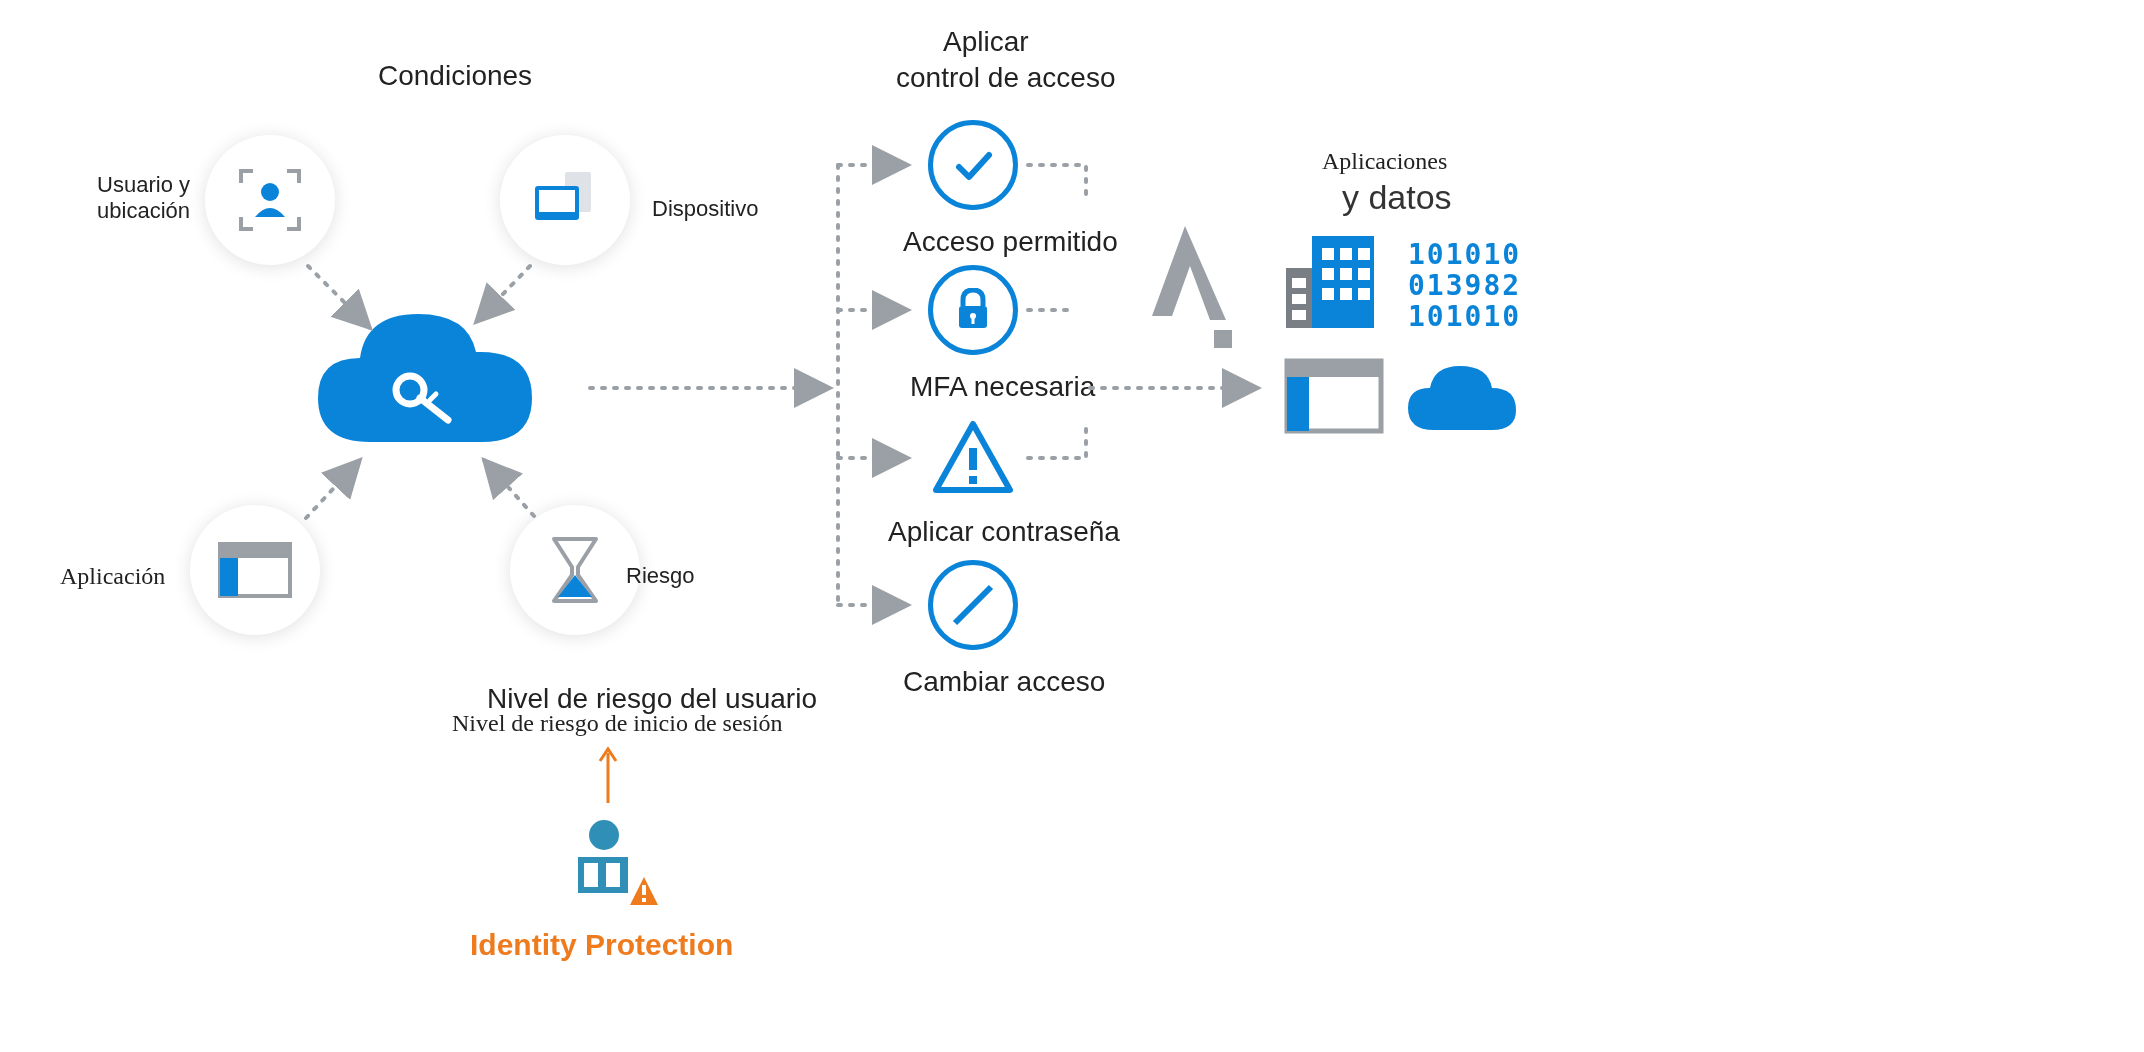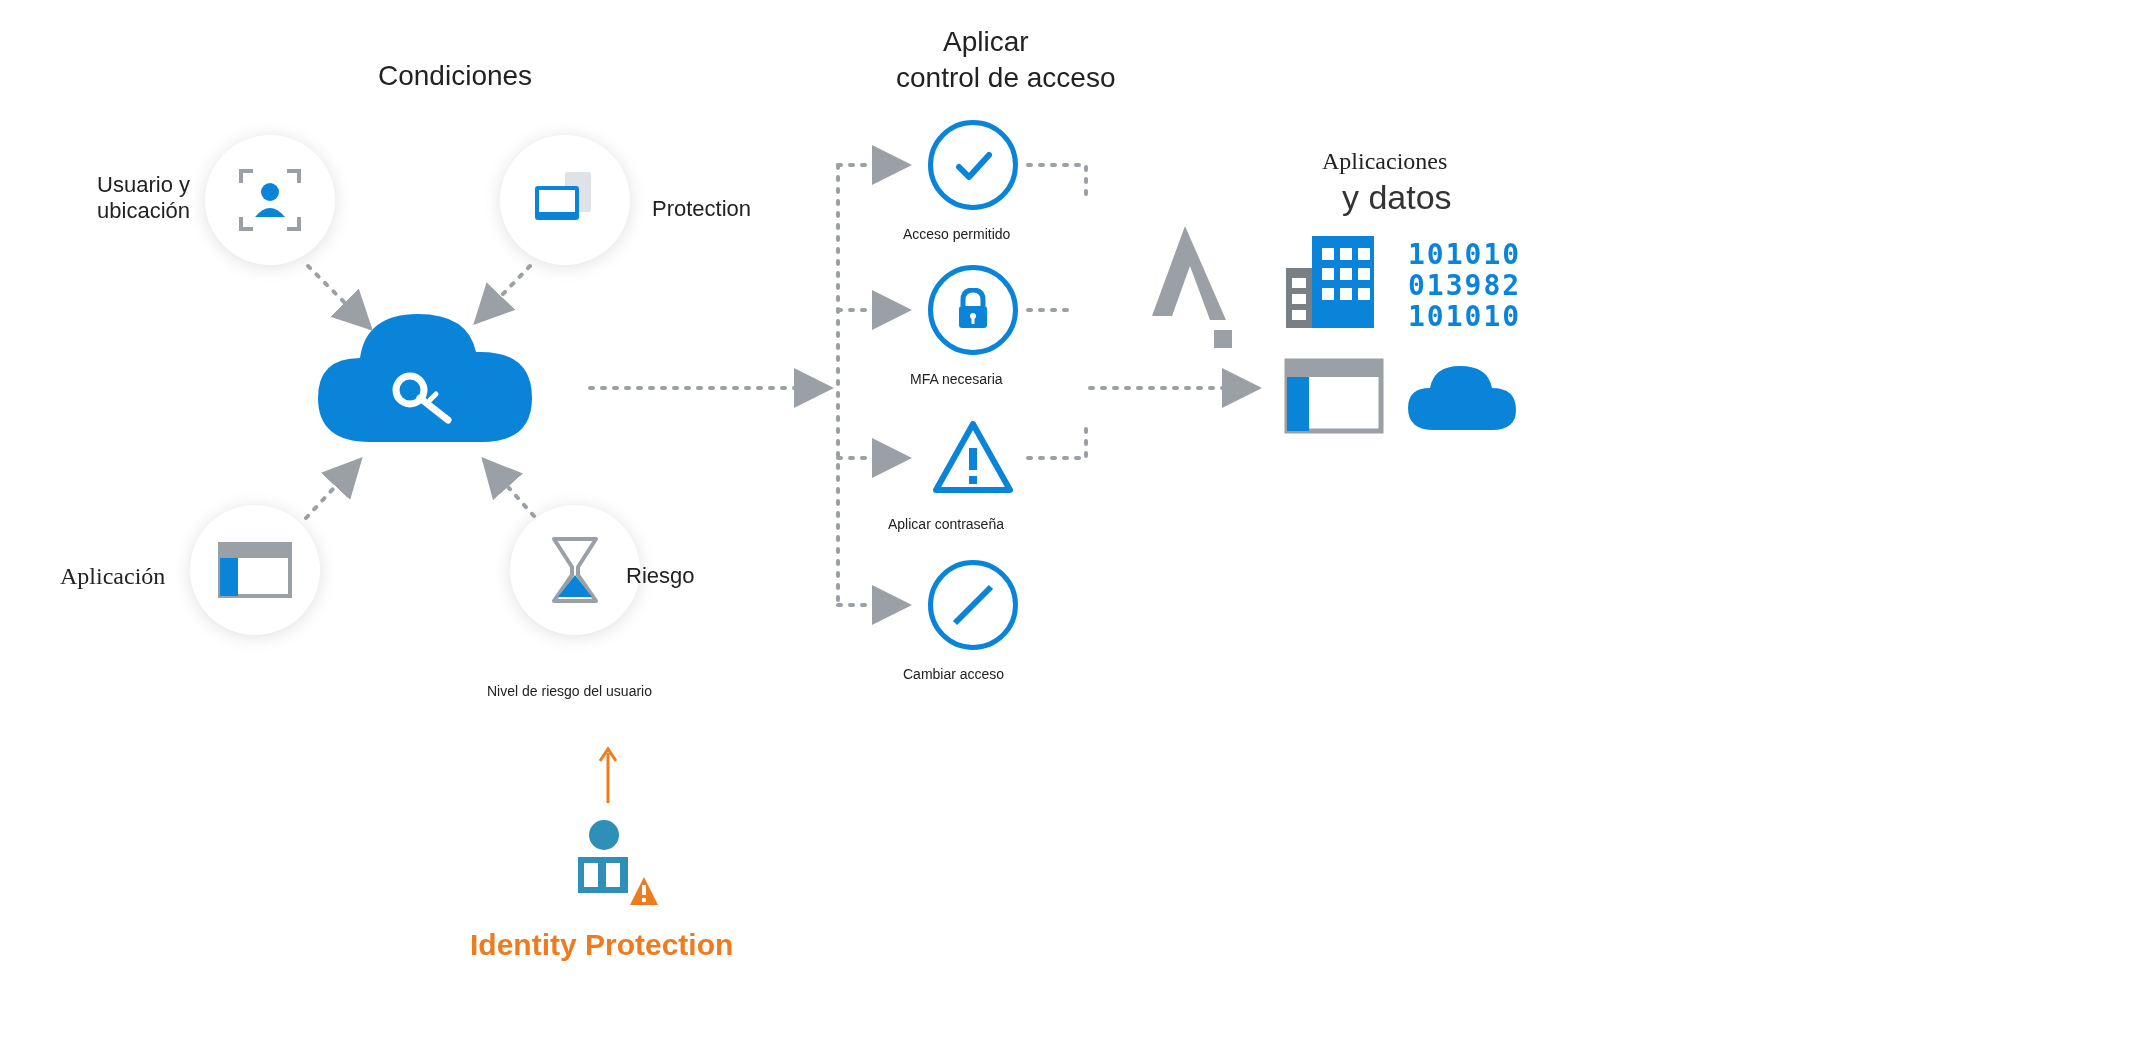--- a/index.html
+++ b/index.html
@@ -1,21 +1,21 @@
 <!DOCTYPE html>
 <html><head>
 <meta charset="utf-8">
 <style>
   html,body{margin:0;padding:0;background:#fff;font-family:"Segoe UI",Arial,sans-serif;color:#333;}
   .stage{position:relative;width:2144px;height:1052px;}
   .lbl{position:absolute;white-space:nowrap;margin-top:8px;}
   .t28{font-size:28px;font-weight:300;color:#222;}
   .t24{font-size:24px;font-weight:300;color:#222;font-family:Liberation Serif, serif;}
   .t22{font-size:22px;font-weight:300;color:#222;}
-  .t20{font-size:14px;font-weight:300;color:#222;}
+  .t20{font-size:28px;font-weight:300;color:#222;}
   .orange{color:#ee7b1d;font-weight:700;font-size:30px;}
   .circle{position:absolute;width:130px;height:130px;border-radius:50%;background:#fff;box-shadow:0 2px 18px rgba(0,0,0,0.12);display:flex;align-items:center;justify-content:center;}
   .ring{position:absolute;width:80px;height:80px;border-radius:50%;border:5px solid #0a84d9;display:flex;align-items:center;justify-content:center;color:#0a84d9;}
   svg{display:block;}
 </style>
 </head>
 <body>
 
 <div class="stage">
 
@@ -40,21 +40,21 @@
   <div class="lbl t22" style="left:90px;top:164px;text-align:right;width:100px;white-space:pre-line;">Usuario y
 ubicación</div>
 
   <div class="circle" style="left:500px;top:135px;">
     <svg width="80" height="60" viewBox="0 0 80 60">
       <rect x="40" y="2" width="26" height="40" rx="2" fill="#dfe3e8"></rect>
       <rect x="10" y="16" width="44" height="34" rx="3" fill="#0a84d9"></rect>
       <rect x="14" y="20" width="36" height="22" fill="#fff"></rect>
     </svg>
   </div>
-  <div class="lbl t22" style="left:652px;top:188px;">Protection</div>
+  <div class="lbl t22" style="left:652px;top:188px;">Dispositivo</div>
 
   <div class="circle" style="left:190px;top:505px;">
     <svg width="78" height="60" viewBox="0 0 78 60">
       <rect x="4" y="4" width="70" height="52" fill="none" stroke="#9aa0a6" stroke-width="4"></rect>
       <rect x="4" y="4" width="70" height="14" fill="#9aa0a6"></rect>
       <rect x="4" y="18" width="18" height="38" fill="#0a84d9"></rect>
     </svg>
   </div>
   <div class="lbl t24" style="left:60px;top:555px;">Aplicación</div>
 
@@ -69,20 +69,21 @@
   <div style="position:absolute;left:310px;top:302px;">
     <svg width="230" height="155" viewBox="0 0 230 155">
       <path d="M60 140 Q8 140 8 96 Q8 56 50 56 Q56 12 108 12 Q158 12 166 50 Q222 48 222 96 Q222 140 172 140 Z" fill="#0a84d9"></path>
       <circle cx="100" cy="88" r="14" fill="none" stroke="#fff" stroke-width="7"></circle>
       <path d="M110 96 L138 118" stroke="#fff" stroke-width="7" stroke-linecap="round"></path>
       <path d="M120 98 L126 92" stroke="#fff" stroke-width="5" stroke-linecap="round"></path>
     </svg>
   </div>
 
   <div class="lbl t20" style="left:487px;top:675px;">Nivel de riesgo del usuario</div>
+  <div class="lbl t24" style="left:452px;top:702px;">Nivel de riesgo de inicio de sesión</div>
 
   <div style="position:absolute;left:598px;top:745px;">
     <svg width="20" height="60">
         <path d="M10 58 V8" stroke="#ee7b1d" stroke-width="3"></path>
         <path d="M2 16 L10 4 L18 16" fill="none" stroke="#ee7b1d" stroke-width="3"></path>
       </svg>
   </div>
 
   <div style="position:absolute;left:560px;top:815px;">
     <svg width="100" height="95" viewBox="0 0 100 95">

